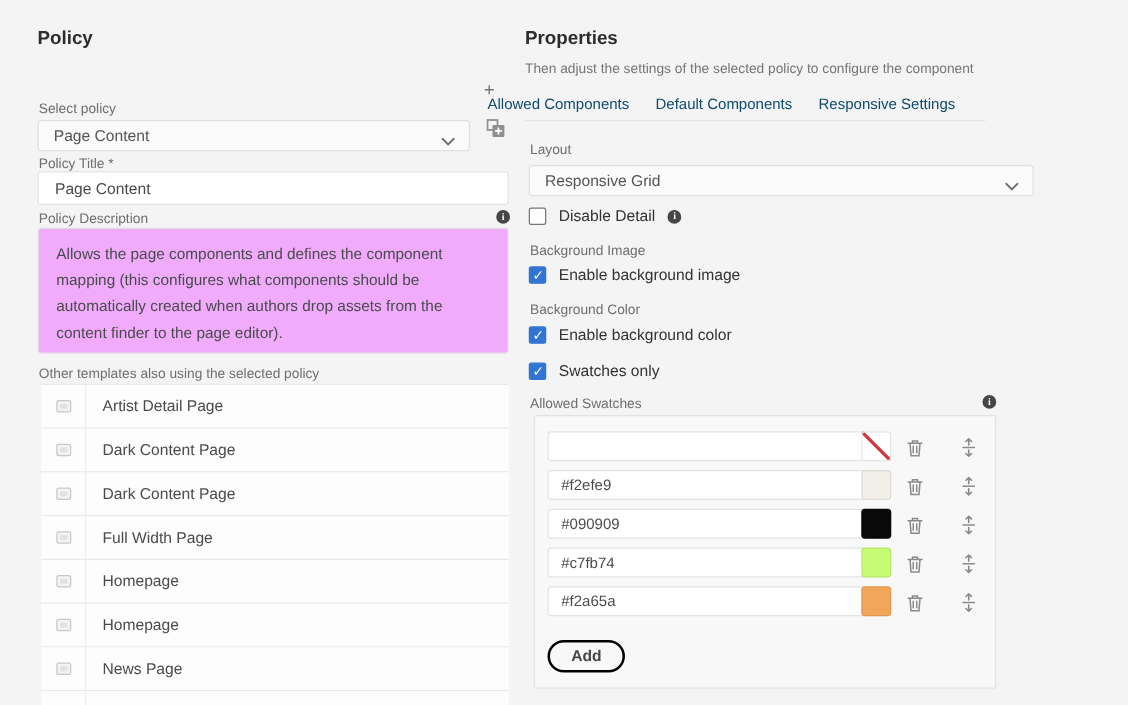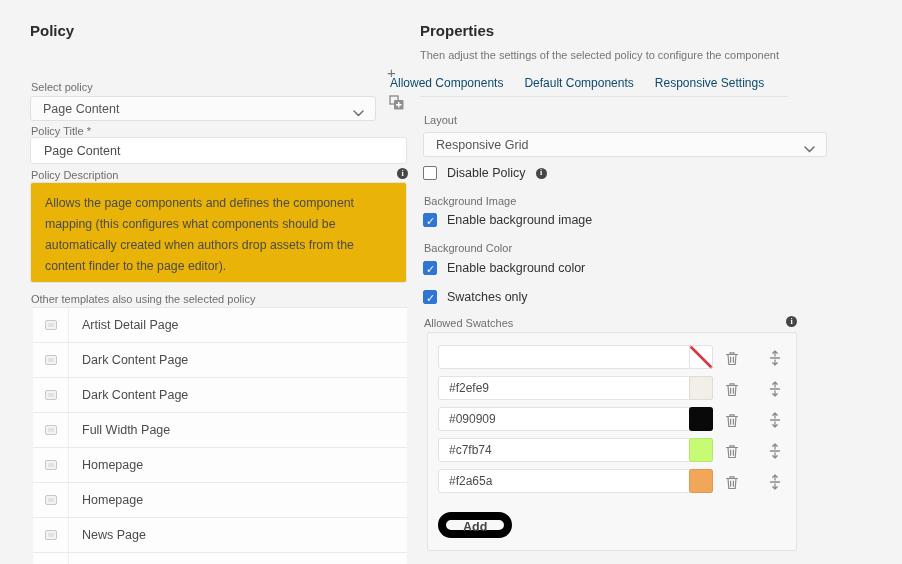--- a/index.html
+++ b/index.html
@@ -12,21 +12,21 @@
   .field-label { position:absolute; font-size:11px; color:#6e6e6e; }
 
   .select-box { position:absolute; background:#fbfbfb; border:1px solid #e0e0e0; border-radius:3px;
     height:25px; display:flex; align-items:center; padding:0 12px; font-size:12.5px; color:#555;
     cursor:pointer; }
   .select-box .chev { position:absolute; right:11px; top:9px; }
 
   .text-input { position:absolute; background:#fff; border:1px solid #e4e4e4; border-radius:3px;
     height:27px; font-size:12.5px; color:#4b4b4b; padding:0 13px; font-family:inherit; outline:none; width:377px; }
 
-  .desc-box { position:absolute; background:#eab308; border:1px solid #e4e4e4; border-radius:3px;
+  .desc-box { position:absolute; background:#f0abfc; border:1px solid #e4e4e4; border-radius:3px;
     width:377px; height:101px; padding:10px 14px; font-size:12.3px; line-height:21px; color:#4b4b4b; }
 
   .info-icon { width:11px; height:11px; border-radius:50%; background:#464646; color:#fff;
     font-size:8px; font-weight:bold; display:inline-flex; align-items:center; justify-content:center;
     font-family:"Liberation Serif",serif; line-height:1; }
 
   
   .tpl-list { position:absolute; left:33px; top:307px; width:374px; border-top:1px solid #e9e9e9; }
   .tpl-row { height:35px; background:#fdfdfd; border-bottom:1px solid #e9e9e9; display:flex; align-items:stretch; }
   .tpl-icon-cell { width:36px; border-right:1px solid #efefef; display:flex; align-items:center; justify-content:center; }
@@ -59,21 +59,21 @@
   .swatch-input { width:275px; height:24px; background:#fff; border:1px solid #e3e3e3; border-radius:3px;
     font-size:12px; color:#4b4b4b; padding:0 34px 0 10px; font-family:inherit; outline:none; }
   .chip { position:absolute; right:0; top:0; width:24px; height:24px; border-radius:3px;
     box-shadow:inset 0 0 0 1px rgba(0,0,0,0.08); }
   .chip.none { background:linear-gradient(to top right,#fff 45%,#d7373f 47%,#d7373f 53%,#fff 55%);
     box-shadow:inset 0 0 0 1px #e3e3e3; }
   .row-btn { background:none; border:none; cursor:pointer; padding:0; display:flex; align-items:center; }
   .trash-btn { margin-left:12px; }
   .move-btn { margin-left:30px; }
 
-  .add-btn { margin-top:12px; height:26px; padding:0 17px; border:8px solid #000000; border-radius:14px;
+  .add-btn { margin-top:12px; height:26px; padding:0 17px; border:2px solid #000000; border-radius:14px;
     background:transparent; font-family:inherit; font-size:12.5px; font-weight:bold; color:#464646; cursor:pointer; }
 </style>
 </head>
 <body>
 
 <div id="stage">
 
   <div class="panel-title" style="left:30px; top:22px;">Policy</div>
 
   <div class="field-label" style="left:31px; top:81px;">Select policy</div>
@@ -173,21 +173,21 @@
     <span>Responsive Grid</span>
     <span class="chev">
       <svg width="11" height="7" viewBox="0 0 11 7">
           <polyline points="1,1 5.5,5.5 10,1" fill="none" stroke="#6e6e6e" stroke-width="1.5" stroke-linecap="round"></polyline>
         </svg>
     </span>
   </div>
 
   <div class="check-row" style="top:166px;">
     <span class="checkbox"></span>
-    <span class="check-label">Disable Policy</span>
+    <span class="check-label">Disable Detail</span>
     <span class="info-icon">i</span>
   </div>
 
   <div class="field-label" style="left:424px; top:195px;text-align:right;">Background Image</div>
   <div class="check-row" style="top:213px;">
     <span class="checkbox on"></span>
     <span class="check-label">Enable background image</span>
   </div>
 
   <div class="field-label" style="left:424px; top:242px;">Background Color</div>

